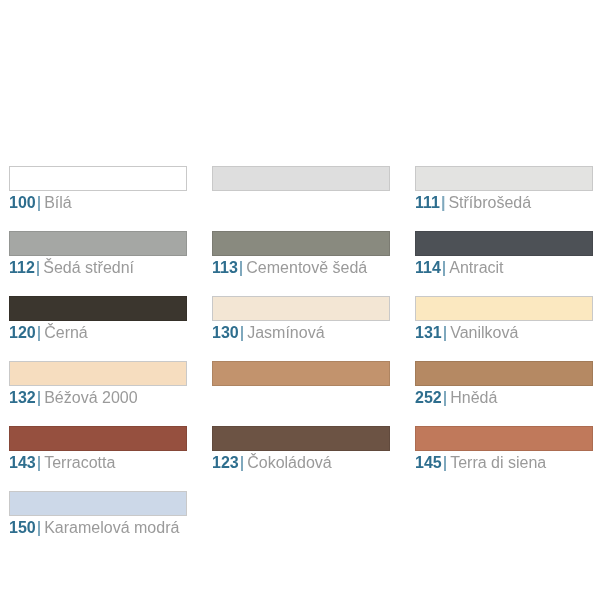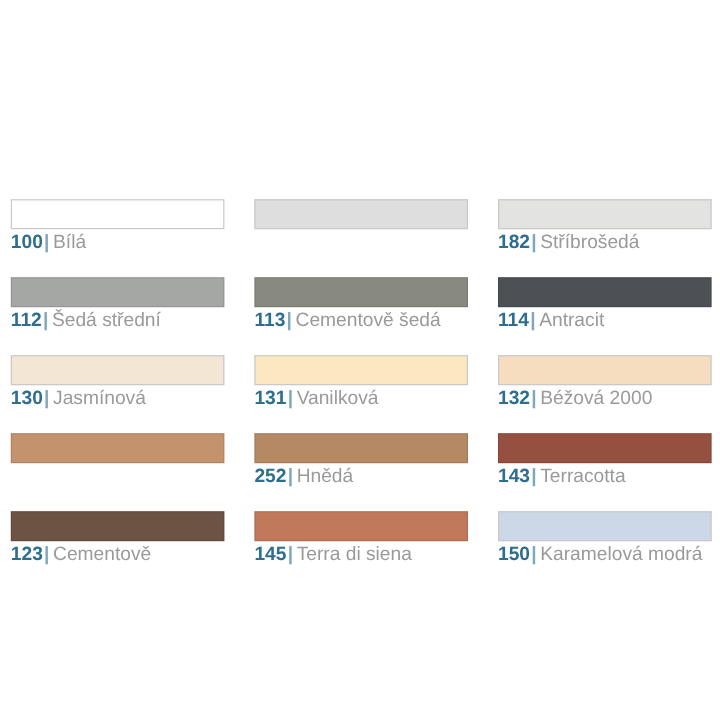--- a/index.html
+++ b/index.html
@@ -83,33 +83,37 @@
   <div id="swatch-grid">
       <div class="swatch-cell">
         <div class="swatch-chip light-chip" style="background: rgb(255, 255, 255);"></div>
         <div class="swatch-label"><span class="swatch-code">100</span><span class="swatch-sep">|</span><span class="swatch-name">Bílá</span></div>
       </div>
       <div class="swatch-cell">
         <div class="swatch-chip light-chip" style="background: rgb(222, 222, 222);"></div>
       </div>
       <div class="swatch-cell">
         <div class="swatch-chip light-chip" style="background: rgb(227, 227, 225);"></div>
-        <div class="swatch-label"><span class="swatch-code">182</span><span class="swatch-sep">|</span><span class="swatch-name">Stříbrošedá</span></div>
+        <div class="swatch-label"><span class="swatch-code">111</span><span class="swatch-sep">|</span><span class="swatch-name">Stříbrošedá</span></div>
       </div>
       <div class="swatch-cell">
         <div class="swatch-chip" style="background: rgb(165, 167, 164);"></div>
         <div class="swatch-label"><span class="swatch-code">112</span><span class="swatch-sep">|</span><span class="swatch-name">Šedá střední</span></div>
       </div>
       <div class="swatch-cell">
         <div class="swatch-chip" style="background: rgb(137, 138, 127);"></div>
         <div class="swatch-label"><span class="swatch-code">113</span><span class="swatch-sep">|</span><span class="swatch-name">Cementově šedá</span></div>
       </div>
       <div class="swatch-cell">
         <div class="swatch-chip" style="background: rgb(77, 81, 86);"></div>
         <div class="swatch-label"><span class="swatch-code">114</span><span class="swatch-sep">|</span><span class="swatch-name">Antracit</span></div>
+      </div>
+      <div class="swatch-cell">
+        <div class="swatch-chip" style="background: rgb(59, 54, 46);"></div>
+        <div class="swatch-label"><span class="swatch-code">120</span><span class="swatch-sep">|</span><span class="swatch-name">Černá</span></div>
       </div>
       <div class="swatch-cell">
         <div class="swatch-chip light-chip" style="background: rgb(243, 230, 212);"></div>
         <div class="swatch-label"><span class="swatch-code">130</span><span class="swatch-sep">|</span><span class="swatch-name">Jasmínová</span></div>
       </div>
       <div class="swatch-cell">
         <div class="swatch-chip light-chip" style="background: rgb(251, 232, 192);"></div>
         <div class="swatch-label"><span class="swatch-code">131</span><span class="swatch-sep">|</span><span class="swatch-name">Vanilková</span></div>
       </div>
       <div class="swatch-cell">
@@ -122,21 +126,21 @@
       <div class="swatch-cell">
         <div class="swatch-chip" style="background: rgb(181, 137, 99);"></div>
         <div class="swatch-label"><span class="swatch-code">252</span><span class="swatch-sep">|</span><span class="swatch-name">Hnědá</span></div>
       </div>
       <div class="swatch-cell">
         <div class="swatch-chip" style="background: rgb(150, 80, 63);"></div>
         <div class="swatch-label"><span class="swatch-code">143</span><span class="swatch-sep">|</span><span class="swatch-name">Terracotta</span></div>
       </div>
       <div class="swatch-cell">
         <div class="swatch-chip" style="background: rgb(108, 83, 68);"></div>
-        <div class="swatch-label"><span class="swatch-code">123</span><span class="swatch-sep">|</span><span class="swatch-name">Cementově</span></div>
+        <div class="swatch-label"><span class="swatch-code">123</span><span class="swatch-sep">|</span><span class="swatch-name">Čokoládová</span></div>
       </div>
       <div class="swatch-cell">
         <div class="swatch-chip" style="background: rgb(192, 121, 91);"></div>
         <div class="swatch-label"><span class="swatch-code">145</span><span class="swatch-sep">|</span><span class="swatch-name">Terra di siena</span></div>
       </div>
       <div class="swatch-cell">
         <div class="swatch-chip light-chip" style="background: rgb(204, 216, 232);"></div>
         <div class="swatch-label"><span class="swatch-code">150</span><span class="swatch-sep">|</span><span class="swatch-name">Karamelová modrá</span></div>
       </div>
     </div>

